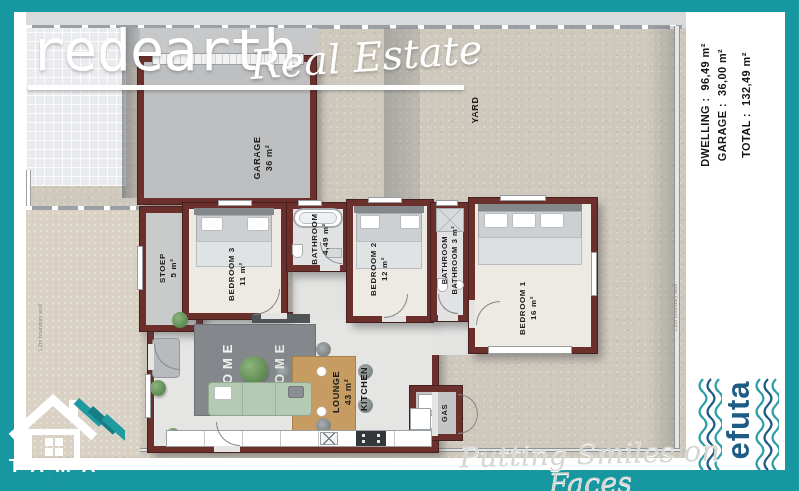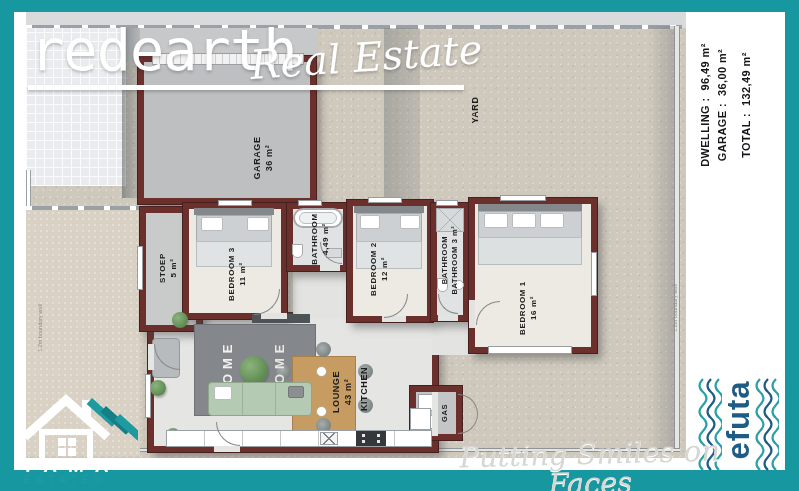--- a/index.html
+++ b/index.html
@@ -42,21 +42,21 @@
   #stats{left:642px;top:70px;width:180px;height:70px;transform:rotate(-90deg);z-index:20;
          text-align:center;font:bold 11px/1.55 "Liberation Sans",sans-serif;color:#15151a;
          letter-spacing:.4px;}
   #stats .total{margin-top:7px;}
   #efuta{left:678px;top:376px;width:120px;height:88px;transform:rotate(-90deg);z-index:20;
          display:flex;flex-direction:column;align-items:center;justify-content:center;}
   #efuta .name{font:bold 31px/1 "Liberation Sans",sans-serif;color:#1e5c85;letter-spacing:1px;margin:1px 0;}
   #tagline{left:420px;top:440px;width:340px;text-align:center;z-index:20;
            font:italic 29px/1 "DejaVu Serif",serif;color:#d6d6d3;transform:rotate(-1.5deg);
            text-shadow:0 1px 0 #fff;}
-  #tama{left:16px;top:380px;z-index:20;}
+  #tama{left:3px;top:380px;z-index:20;}
   .bwall{position:absolute;transform:translate(-50%,-50%) rotate(-90deg);
          font:5.5px "Liberation Sans",sans-serif;color:#8f8c84;white-space:nowrap;z-index:6;}
 </style>
 </head>
 <body>
 
 <div class="abs" id="frame"></div>
 
 <div class="abs" id="plan">
 

